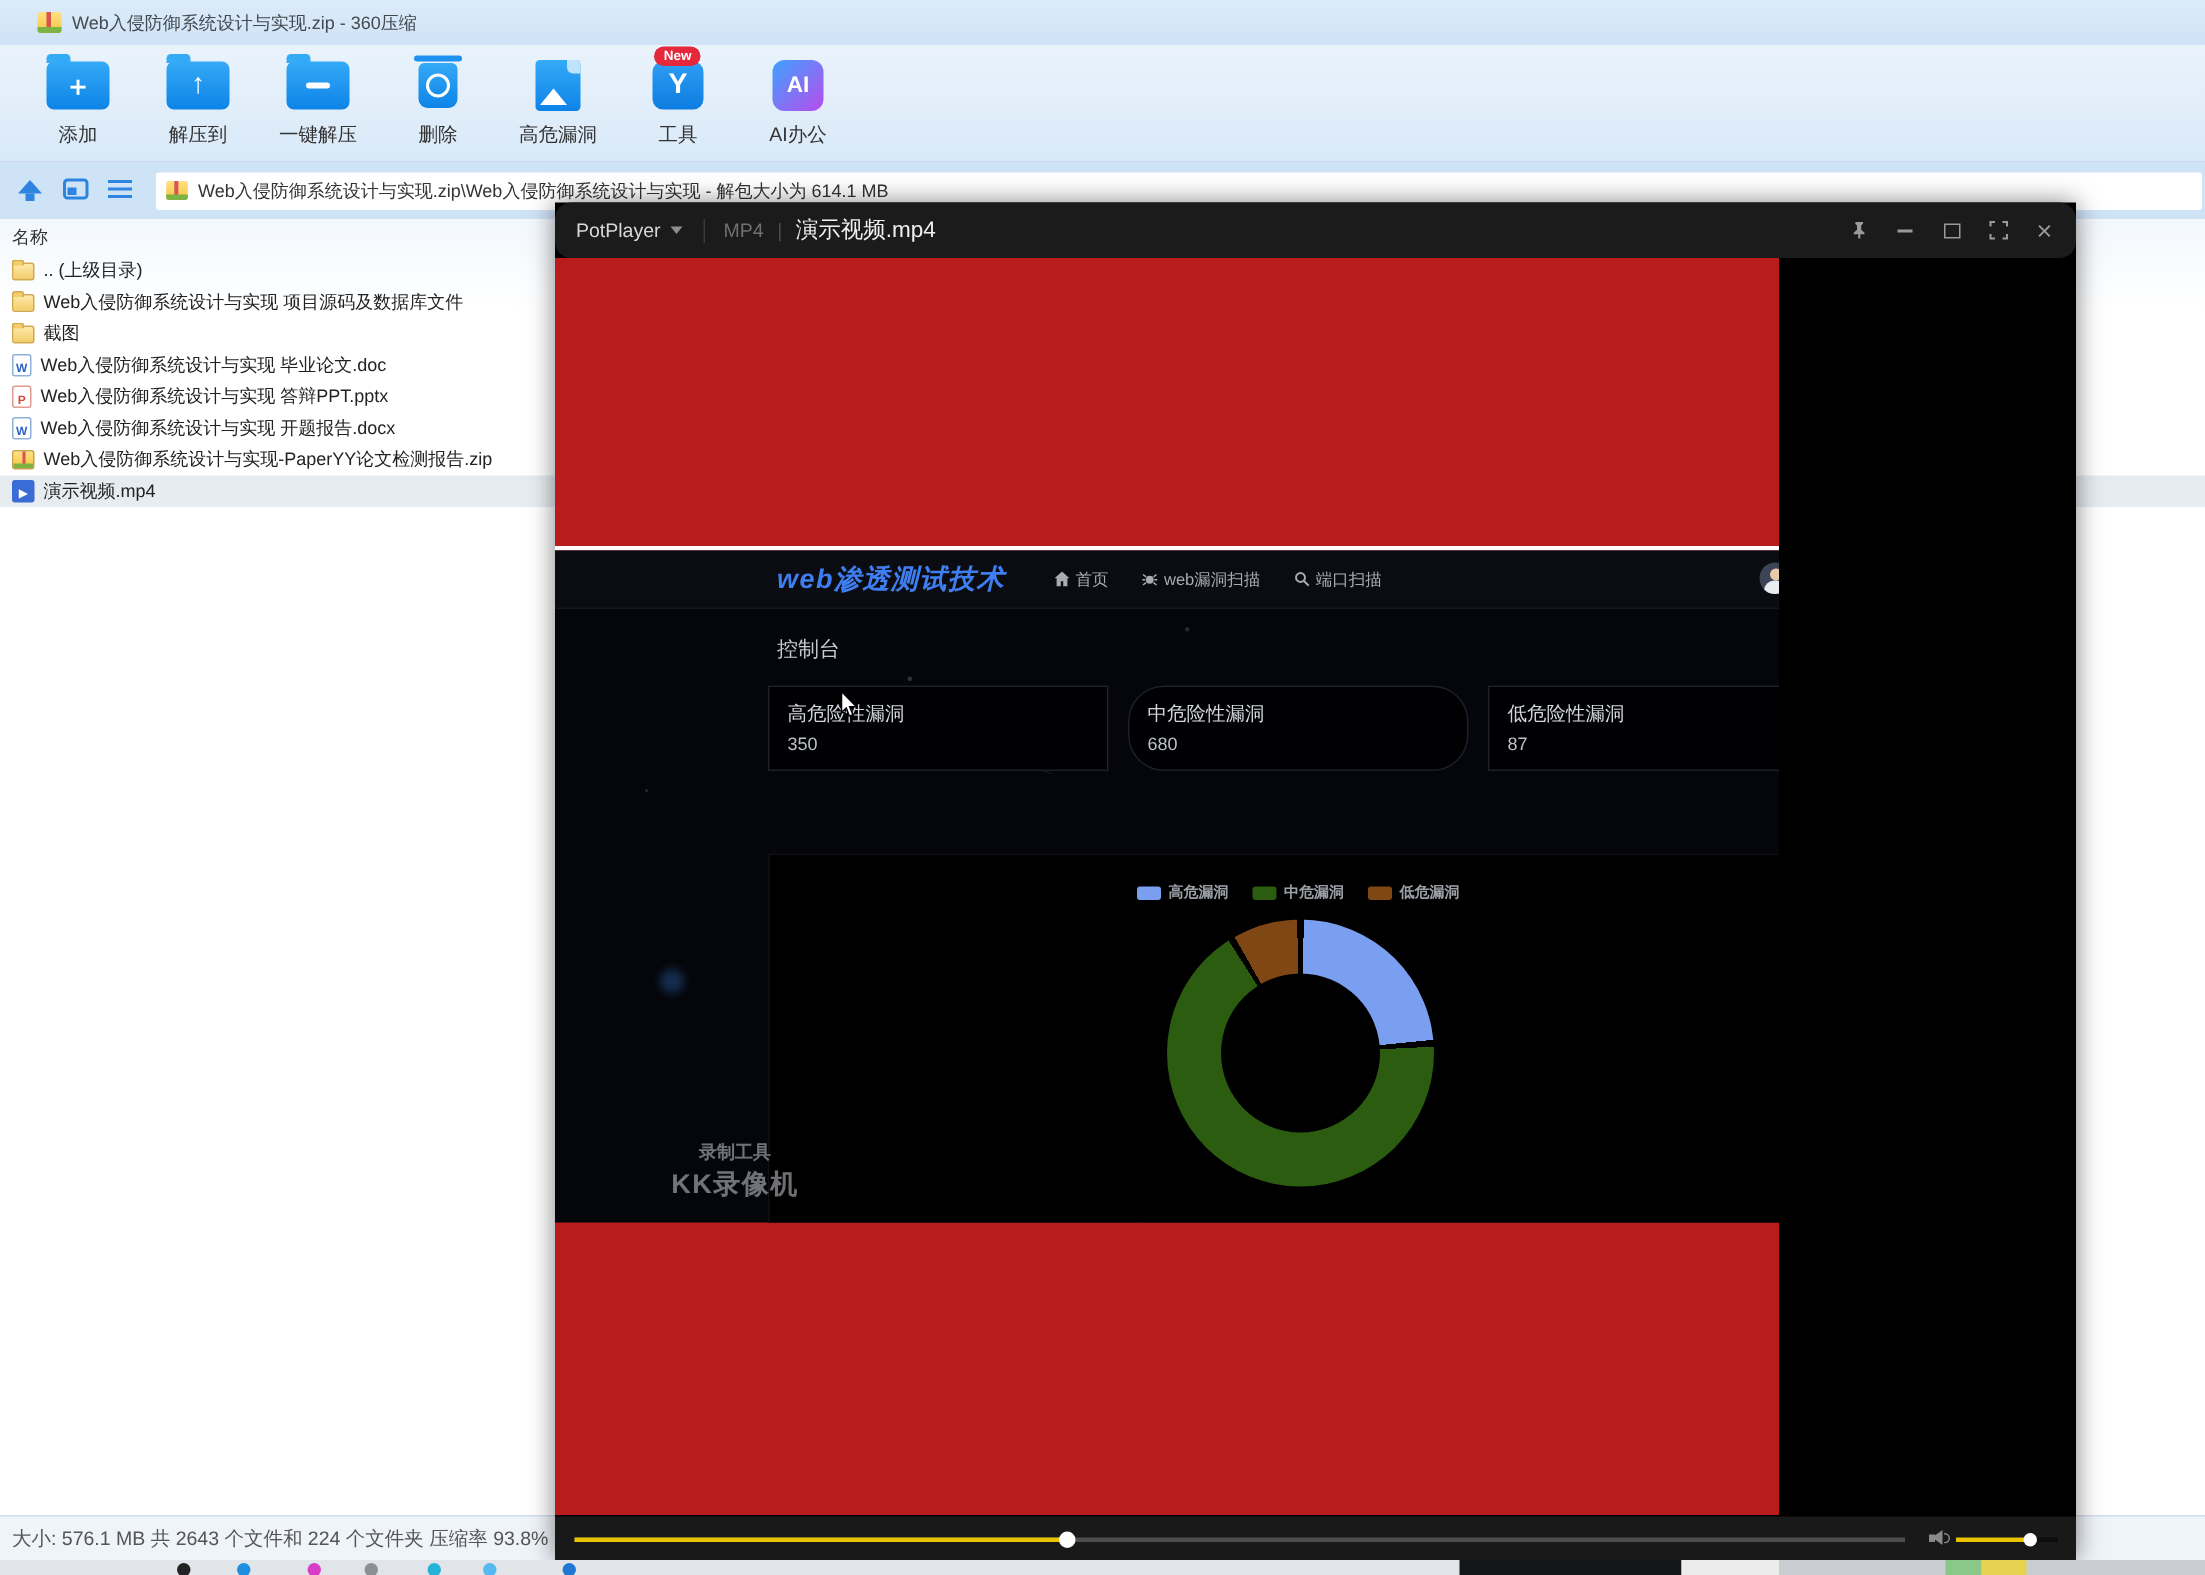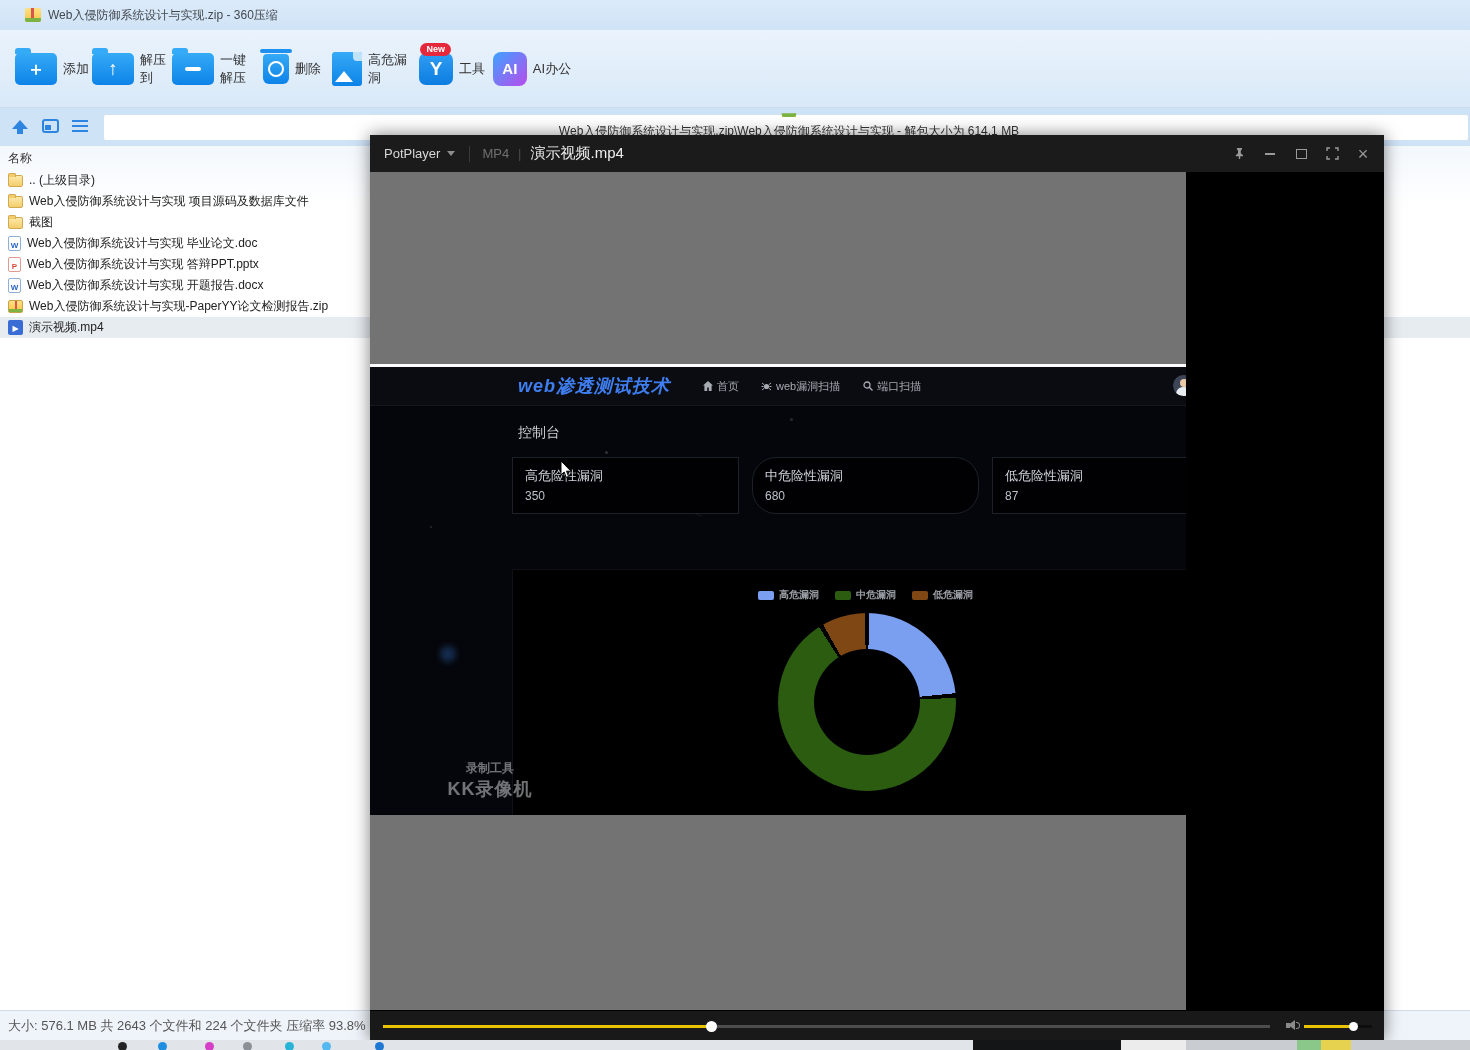--- a/index.html
+++ b/index.html
@@ -10,21 +10,21 @@
   #archive { position:absolute; inset:0; background:#fff; }
   #titlebar { position:absolute; left:0; top:0; width:1470px; height:30px;
     background:linear-gradient(#dcebfa,#cfe3f6); display:flex; align-items:center; padding-left:25px; gap:7px; }
   #titlebar .title { font-size:12px; color:#44494f; }
   .zipicon { width:16px; height:14px; background:linear-gradient(#ffe082,#f4c542); border-radius:2px; position:relative; }
   .zipicon::before { content:""; position:absolute; left:6px; top:0; width:3px; height:100%; background:#d9534f; }
   .zipicon::after { content:""; position:absolute; left:0; bottom:0; width:100%; height:4px; background:#7cb342; border-radius:0 0 2px 2px; }
 
   #toolbar { position:absolute; left:0; top:30px; width:1470px; height:78px;
     background:linear-gradient(#eaf3fc,#d9e9f8); border-bottom:1px solid #c9dbee; display:flex; padding-left:12px; }
-  .tbtn { width:80px; height:100%; display:flex; flex-direction:row; align-items:center; justify-content:center; gap:6px; position:relative; cursor:default; }
+  .tbtn { width:80px; height:100%; display:flex; flex-direction:column; align-items:center; justify-content:center; gap:6px; position:relative; cursor:default; }
   .tbtn .lbl { font-size:13px; color:#333; }
   .tb-ico { height:36px; display:flex; align-items:center; justify-content:center; position:relative; }
   .tb-folder { width:42px; height:32px; background:linear-gradient(#35aaf6,#0d83e8); border-radius:5px; position:relative;
     display:flex; align-items:center; justify-content:center; color:#fff; }
   .tb-folder::before { content:""; position:absolute; top:-5px; left:0; width:16px; height:6px; background:#35aaf6; border-radius:3px 3px 0 0; }
   .g-plus::after { content:"＋"; font-size:18px; font-weight:bold; color:#fff; }
   .g-up::after { content:"↑"; font-size:19px; font-weight:bold; color:#fff; }
   .g-dash::after { content:""; width:16px; height:4px; background:#fff; border-radius:2px; }
   .tb-trash { width:26px; height:30px; background:linear-gradient(#35aaf6,#0d83e8); border-radius:4px 4px 6px 6px; position:relative;
     display:flex; align-items:center; justify-content:center; }
@@ -46,21 +46,21 @@
   #addressrow { position:absolute; left:0; top:108px; width:1470px; height:38px; background:#cfe3f6; display:flex; align-items:center; }
   .nav-ico { margin-left:12px; width:18px; height:16px; position:relative; }
   .uparrow { width:0; height:0; border-left:8px solid transparent; border-right:8px solid transparent; border-bottom:9px solid #2e85e0; position:relative; top:1px; }
   .uparrow::after { content:""; position:absolute; left:-3px; top:9px; width:6px; height:5px; background:#2e85e0; }
   .paneico { width:17px; height:14px; border:2px solid #2e85e0; border-radius:3px; position:relative; }
   .paneico::after { content:""; position:absolute; left:1px; bottom:1px; width:6px; height:5px; background:#2e85e0; }
   .listico { width:16px; height:13px; position:relative; }
   .listico::before { content:""; position:absolute; left:0; top:1px; width:16px; height:2px; background:#2e85e0;
     box-shadow:0 5px 0 #2e85e0, 0 10px 0 #2e85e0; }
   #addressfield { margin-left:14px; width:1364px; height:25px; background:#fff; border-radius:2px;
-    display:flex; align-items:center; gap:6px; padding-left:6px;flex-direction:column; }
+    display:flex; align-items:center; gap:6px; padding-left:6px; }
   #addressfield .txt { font-size:12px; color:#333; white-space:nowrap; }
 
   #filearea { position:absolute; left:0; top:146px; width:1470px; height:864px;
     background:linear-gradient(#f3f8fd, #ffffff 60px); }
   #colheader { position:absolute; left:8px; top:4px; font-size:12px; color:#333; }
   #filelist { position:absolute; left:0; top:24px; width:100%; }
   .frow { height:21px; display:flex; align-items:center; gap:6px; padding-left:8px; font-size:12px; color:#222; white-space:nowrap; }
   .frow.sel { background:#e7ecf1; }
   .fi { flex:0 0 auto; }
   .fi-folder { width:15px; height:12px; background:linear-gradient(#fde9a9,#f3cd6b); border:1px solid #d2a94e; border-radius:2px; position:relative; }
@@ -79,34 +79,34 @@
     border-top:1px solid #d3dde8; display:flex; align-items:center; padding-left:8px; }
   #statusbar .txt { font-size:13px; color:#555; white-space:nowrap; }
 
   #taskbar { position:absolute; left:0; top:1040px; width:1470px; height:10px; background:#e1e5e9; z-index:40; overflow:hidden; }
   .tdot { position:absolute; top:2px; width:9px; height:9px; border-radius:50%; }
   .tseg { position:absolute; top:0; height:10px; }
 
   
   #player { position:absolute; left:370px; top:135px; width:1014px; height:905px; background:#000;
     box-shadow:0 0 16px rgba(0,0,0,.5); z-index:10; }
-  #ptitle { position:absolute; left:0; top:0; width:100%; height:37px; background:#1b1b1b; display:flex; align-items:center; }
+  #ptitle { position:absolute; left:0; top:0; width:100%; height:37px; background:#1b1b1b; display:flex; align-items:center;border-radius:11px; }
   #ptitle .appname { margin-left:14px; font-size:13px; color:#d8d8d8; }
   .caret-down { width:0; height:0; border-left:4px solid transparent; border-right:4px solid transparent; border-top:5px solid #8d8d8d; margin-left:7px; }
   #ptitle .vdiv { width:1px; height:16px; background:#3a3a3a; margin:0 12px 0 14px; }
   #ptitle .fmt { font-size:13px; color:#6f6f6f; }
   #ptitle .pipe { color:#4a4a4a; margin:0 9px; font-size:13px; }
   #ptitle .fname { font-size:15px; color:#efefef; }
   #pctrls { position:absolute; right:10px; top:0; height:37px; display:flex; align-items:center; gap:9px; }
   .pc { width:22px; height:22px; display:flex; align-items:center; justify-content:center; color:#9a9a9a; }
   .pc-min { width:10px; height:0; border-bottom:2px solid #9a9a9a; }
   .pc-max { width:11px; height:10px; border:1px solid #9a9a9a; }
   .pc-close::after { content:"×"; font-size:18px; color:#9a9a9a; line-height:1; }
 
-  #video { position:absolute; left:0; top:37px; width:816px; height:838px; background:#737373; overflow:hidden; }
+  #video { position:absolute; left:0; top:37px; width:816px; height:838px; background:#b91c1c; overflow:hidden; }
   #whiteline { position:absolute; left:0; top:192px; width:1014px; height:3px; background:#fdfdfd; }
 
   #webpage { position:absolute; left:0; top:195px; width:1014px; height:448px; background:#05060b; overflow:hidden; }
   #wnav { position:absolute; left:0; top:0; width:100%; height:39px; background:#0a0c11; border-bottom:1px solid #15181f;
     display:flex; align-items:center; }
   #wlogo { margin-left:148px; font-size:18px; font-weight:bold; font-style:italic; color:#3f7ef0; letter-spacing:1px; white-space:nowrap; }
   #wmenu { display:flex; align-items:center; gap:22px; margin-left:32px; }
   .witem { display:flex; align-items:center; gap:4px; font-size:11px; color:#a7abb2; white-space:nowrap; }
   .wicon { display:inline-flex; width:11px; height:11px; align-items:center; justify-content:center; color:#a7abb2; }
   #wuser { position:absolute; left:803px; top:8px; display:flex; align-items:center; gap:7px; }

